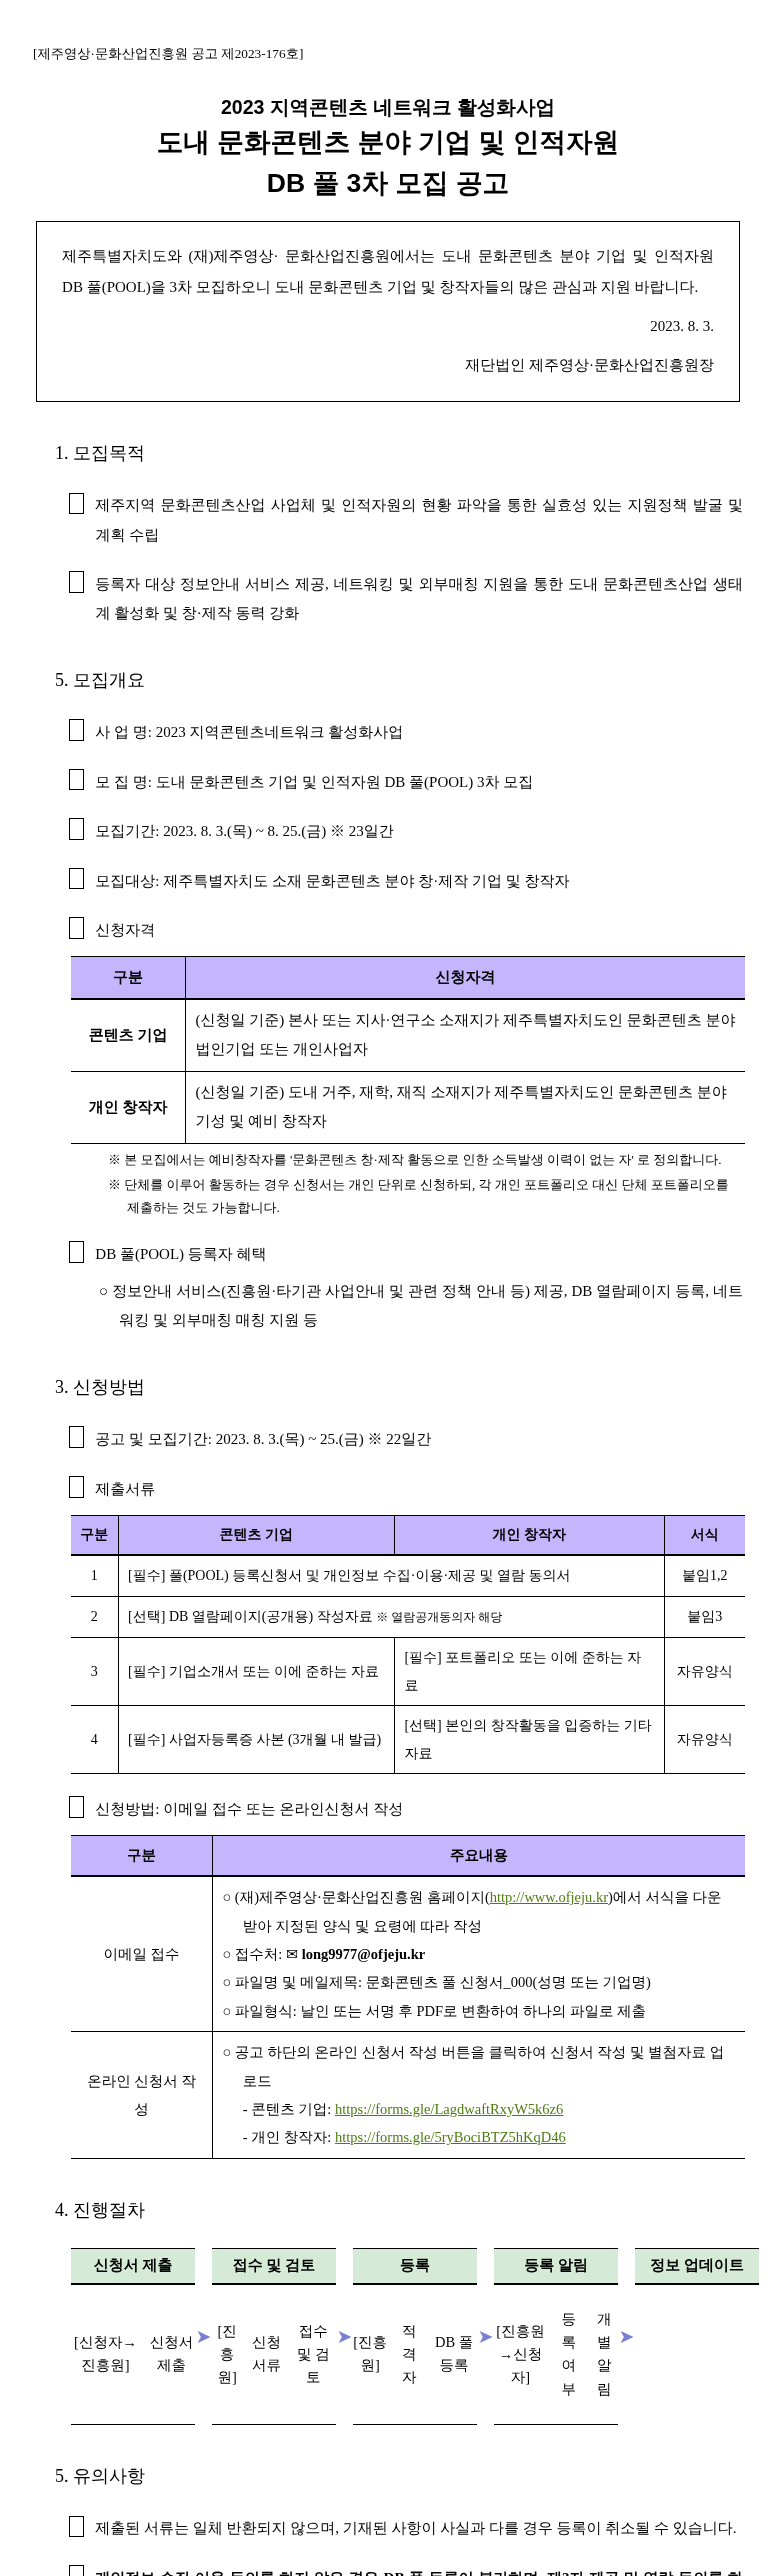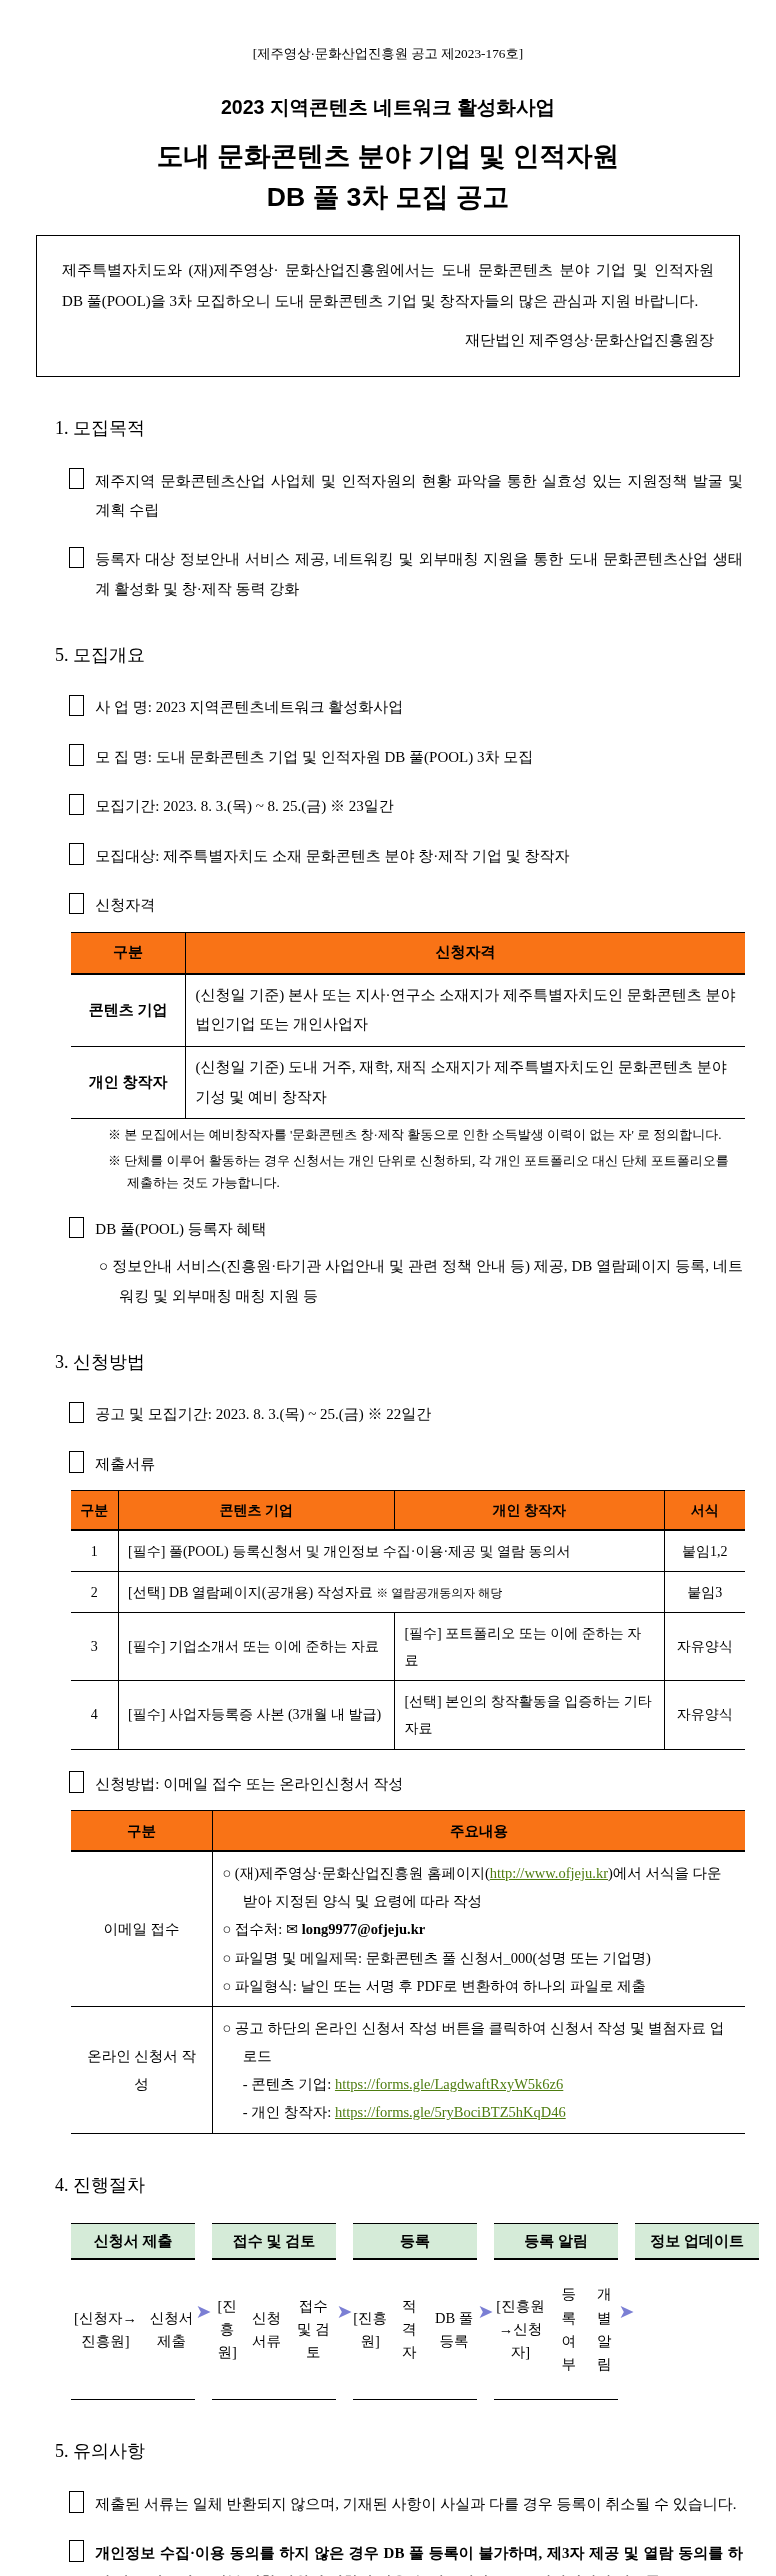--- a/index.html
+++ b/index.html
@@ -2,38 +2,38 @@
 <html style="font-size:12.5px"><head>
 <meta charset="utf-8">
 <style>
   html,body{margin:0;padding:0;background:#ffffff;}
   body{
     width:776px;min-height:2576px;
     font-family:"Liberation Serif","DejaVu Serif",serif;
     color:#000;font-size:15px;line-height:1.95;
     box-sizing:border-box;padding:41px 33px 63px 33px;
   }
-  .notice-no{font-size:13.3px;margin:0 0 26.6px 0;text-align:center;}
+  .notice-no{font-size:13.3px;margin:0 0 26.6px 0;}
   .title-sub{text-align:center;font-family:"Liberation Sans","DejaVu Sans",sans-serif;
-    font-weight:bold;font-size:19.6px;margin:0 0 15px 0;line-height:1.4;}
+    font-weight:bold;font-size:19.6px;margin:0 0 1px 0;line-height:1.4;}
   .title-main{text-align:center;font-family:"Liberation Sans","DejaVu Sans",sans-serif;
     font-weight:bold;font-size:26.6px;line-height:1.55;margin:0;}
   .intro-box{border:1.6px solid #000;margin:17px 3.1px 0 3.1px;padding:11px 17px 12.5px 17px;}
   .intro-box p{margin:8px;text-align:justify;line-height:2.05;}
   .intro-right{text-align:right !important;}
   .sec-title{font-size:18px;font-weight:normal;margin:34px 0 7.8px 22px;}
   .bullet{margin:20.3px 0 0 36px;padding-left:26.6px;text-indent:-26.6px;text-align:justify;}
   .bullet .box{display:inline-block;width:13.3px;height:19.6px;border:1.3px solid #000;
     vertical-align:-3.9px;margin-right:11px;text-indent:0;}
   .circle-item{margin:7.8px 0 0 66px;padding-left:20.3px;text-indent:-20.3px;text-align:justify;}
   .note{margin:3.1px 0 0 75px;font-size:13px;line-height:1.75;padding-left:19px;text-indent:-19px;}
   .bold{font-weight:bold;}
   table{border-collapse:collapse;width:674px;margin:11px 0 4.7px 38px;
     border-top:1.6px solid #000;border-bottom:1.6px solid #000;}
-  th{background:#f97316;font-weight:bold;text-align:center;
+  th{background:#c4b5fd;font-weight:bold;text-align:center;
     border-bottom:2.7px double #000;padding:5.5px 6.3px;}
   td{padding:6.3px 9.4px;vertical-align:middle;}
   tr.rowline td{border-bottom:1.2px solid #000;}
   th + th, td + td{border-left:1.2px solid #000;}
   .cell-center{text-align:center;}
   .cell-bold{font-weight:bold;text-align:center;}
   .small-note{font-size:12px;}
   a.doclink{color:#4d7c0f;}
   .email-bold{font-weight:bold;font-family:"Liberation Serif",serif;}
   
@@ -51,20 +51,21 @@
 </head>
 <body>
 
 <p class="notice-no">[제주영상·문화산업진흥원 공고 제2023-176호]</p>
 <p class="title-sub">2023 지역콘텐츠 네트워크 활성화사업</p>
 <p class="title-main">도내 문화콘텐츠 분야 기업 및 인적자원</p>
 <p class="title-main">DB 풀 3차 모집 공고</p>
 
 <div class="intro-box">
   <p>제주특별자치도와 (재)제주영상· 문화산업진흥원에서는 도내 문화콘텐츠 분야 기업 및 인적자원 DB 풀(POOL)을 3차 모집하오니 도내 문화콘텐츠 기업 및 창작자들의 많은 관심과 지원 바랍니다.</p>
+  <p class="intro-right">2023. 8. 3.</p>
   <p class="intro-right">재단법인 제주영상·문화산업진흥원장</p>
 </div>
 
 <p class="sec-title">1. 모집목적</p>
 <p class="bullet"><span class="box"></span><span>제주지역 문화콘텐츠산업 사업체 및 인적자원의 현황 파악을 통한 실효성 있는 지원정책 발굴 및 계획 수립</span></p>
 <p class="bullet"><span class="box"></span><span>등록자 대상 정보안내 서비스 제공, 네트워킹 및 외부매칭 지원을 통한 도내 문화콘텐츠산업 생태계 활성화 및 창·제작 동력 강화</span></p>
 
 <p class="sec-title">5. 모집개요</p>
 <p class="bullet"><span class="box"></span><span>사 업 명: 2023 지역콘텐츠네트워크 활성화사업</span></p>
 <p class="bullet"><span class="box"></span><span>모 집 명: 도내 문화콘텐츠 기업 및 인적자원 DB 풀(POOL) 3차 모집</span></p>

